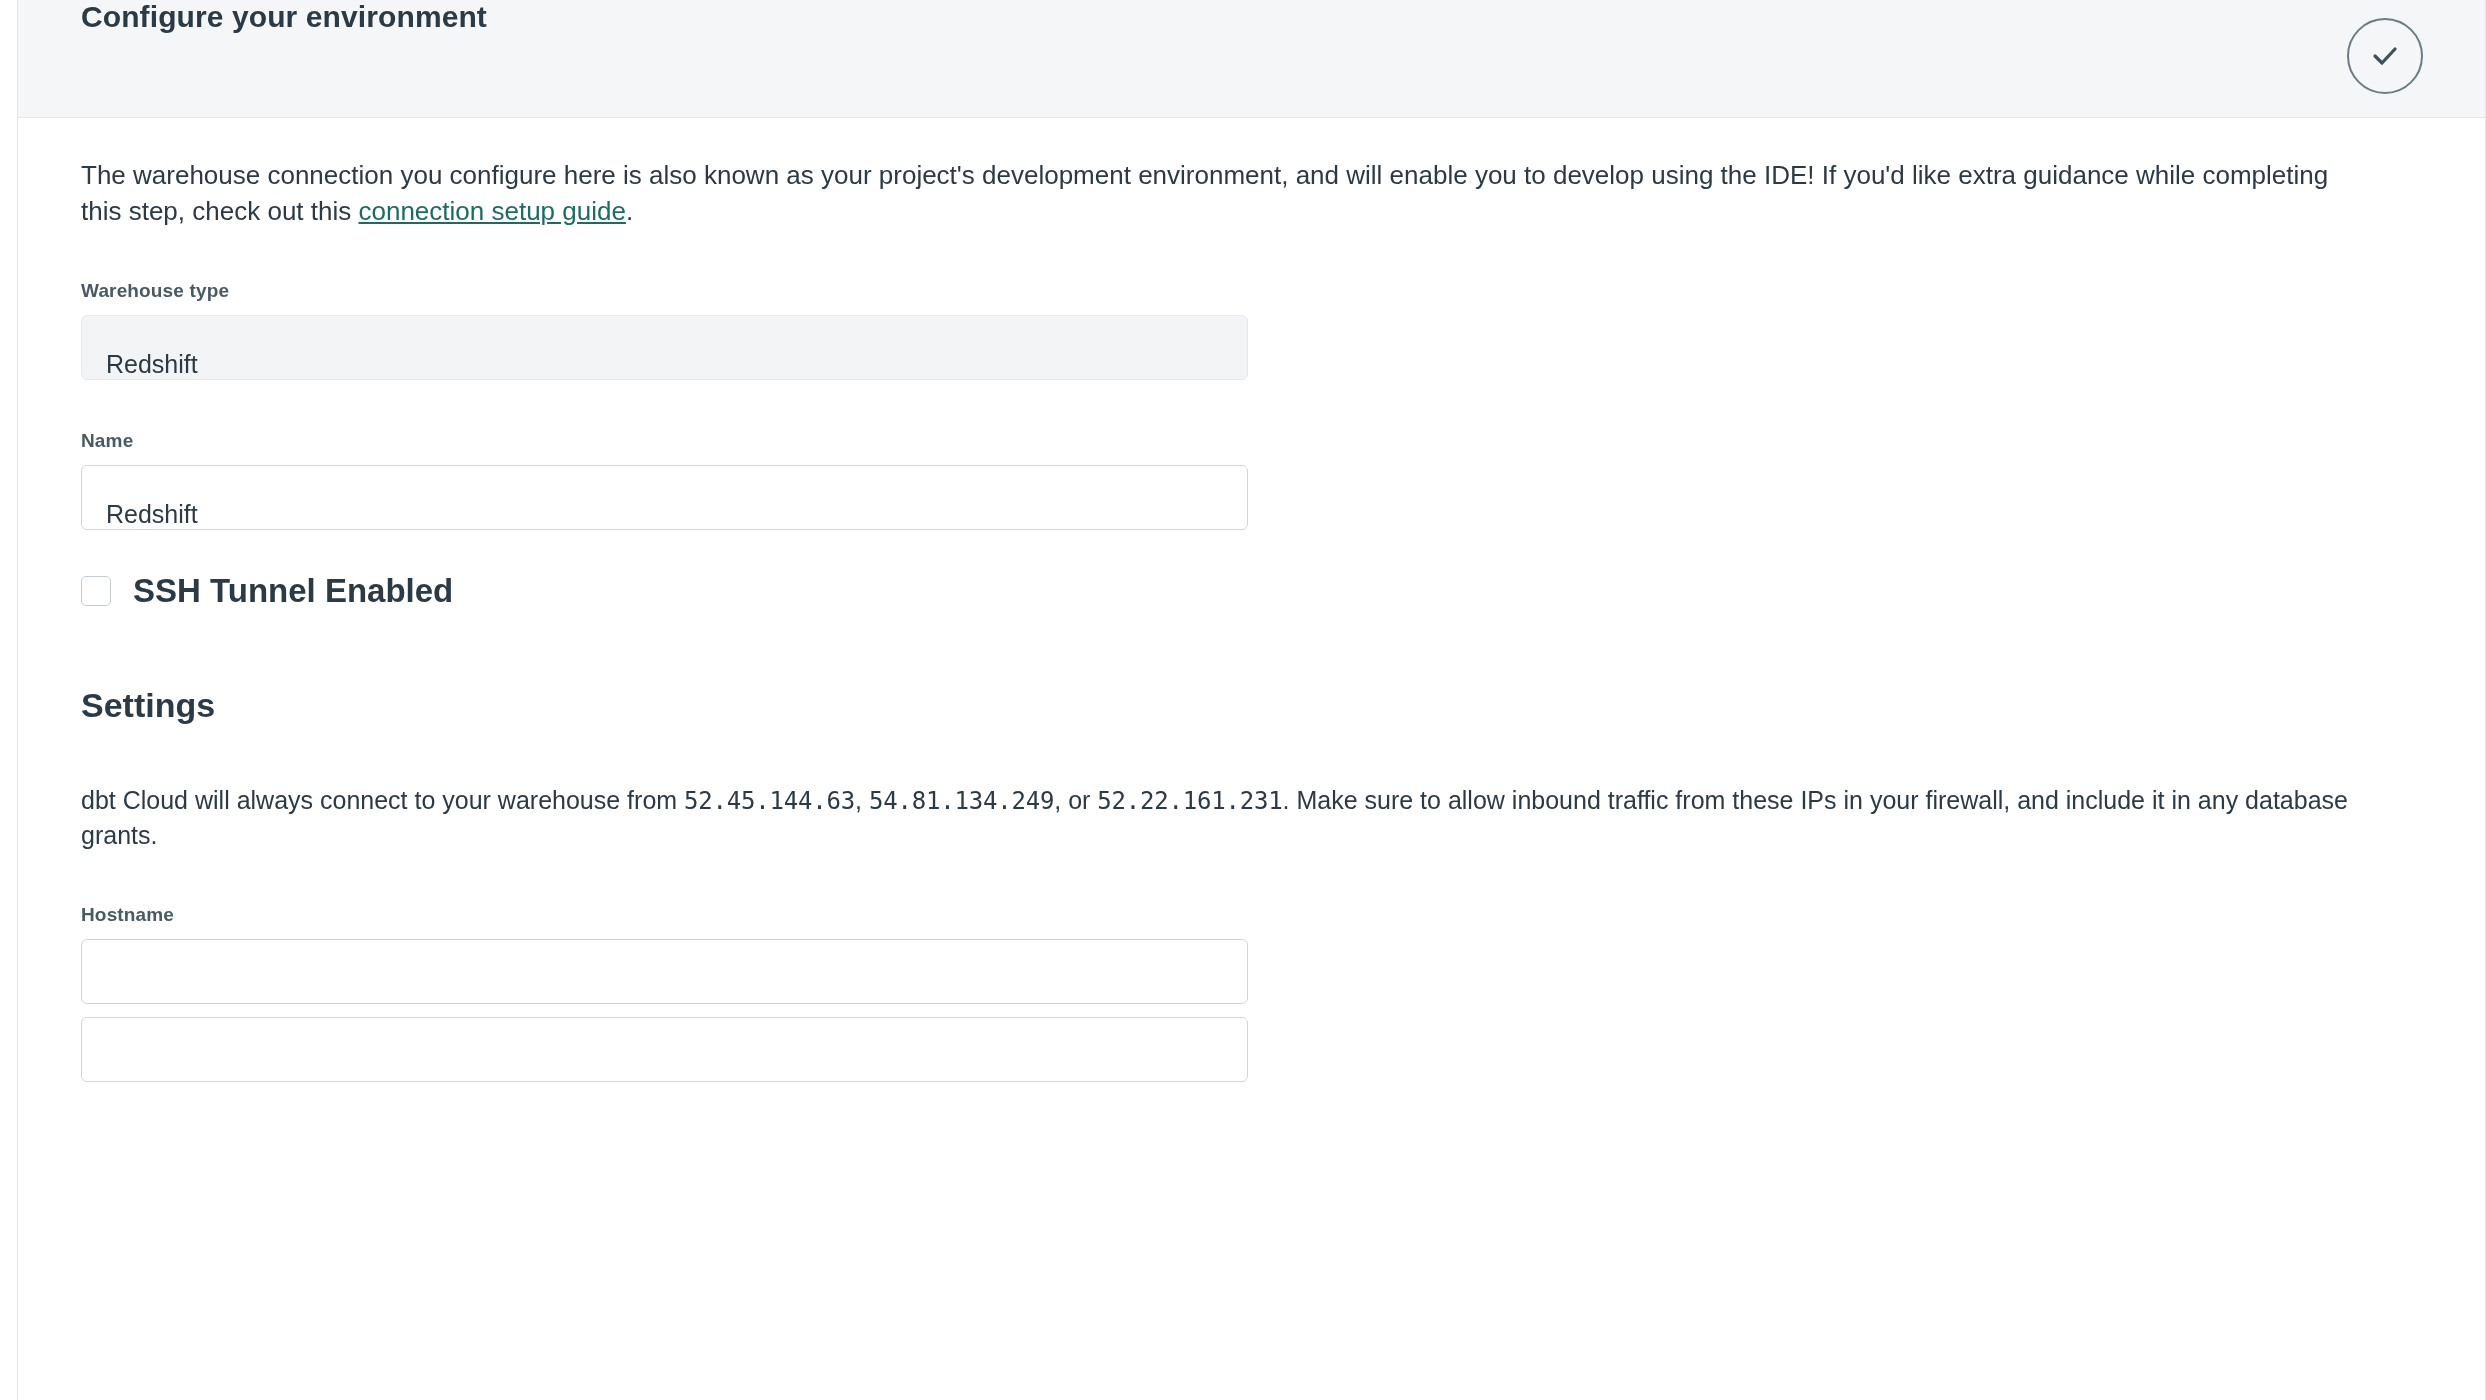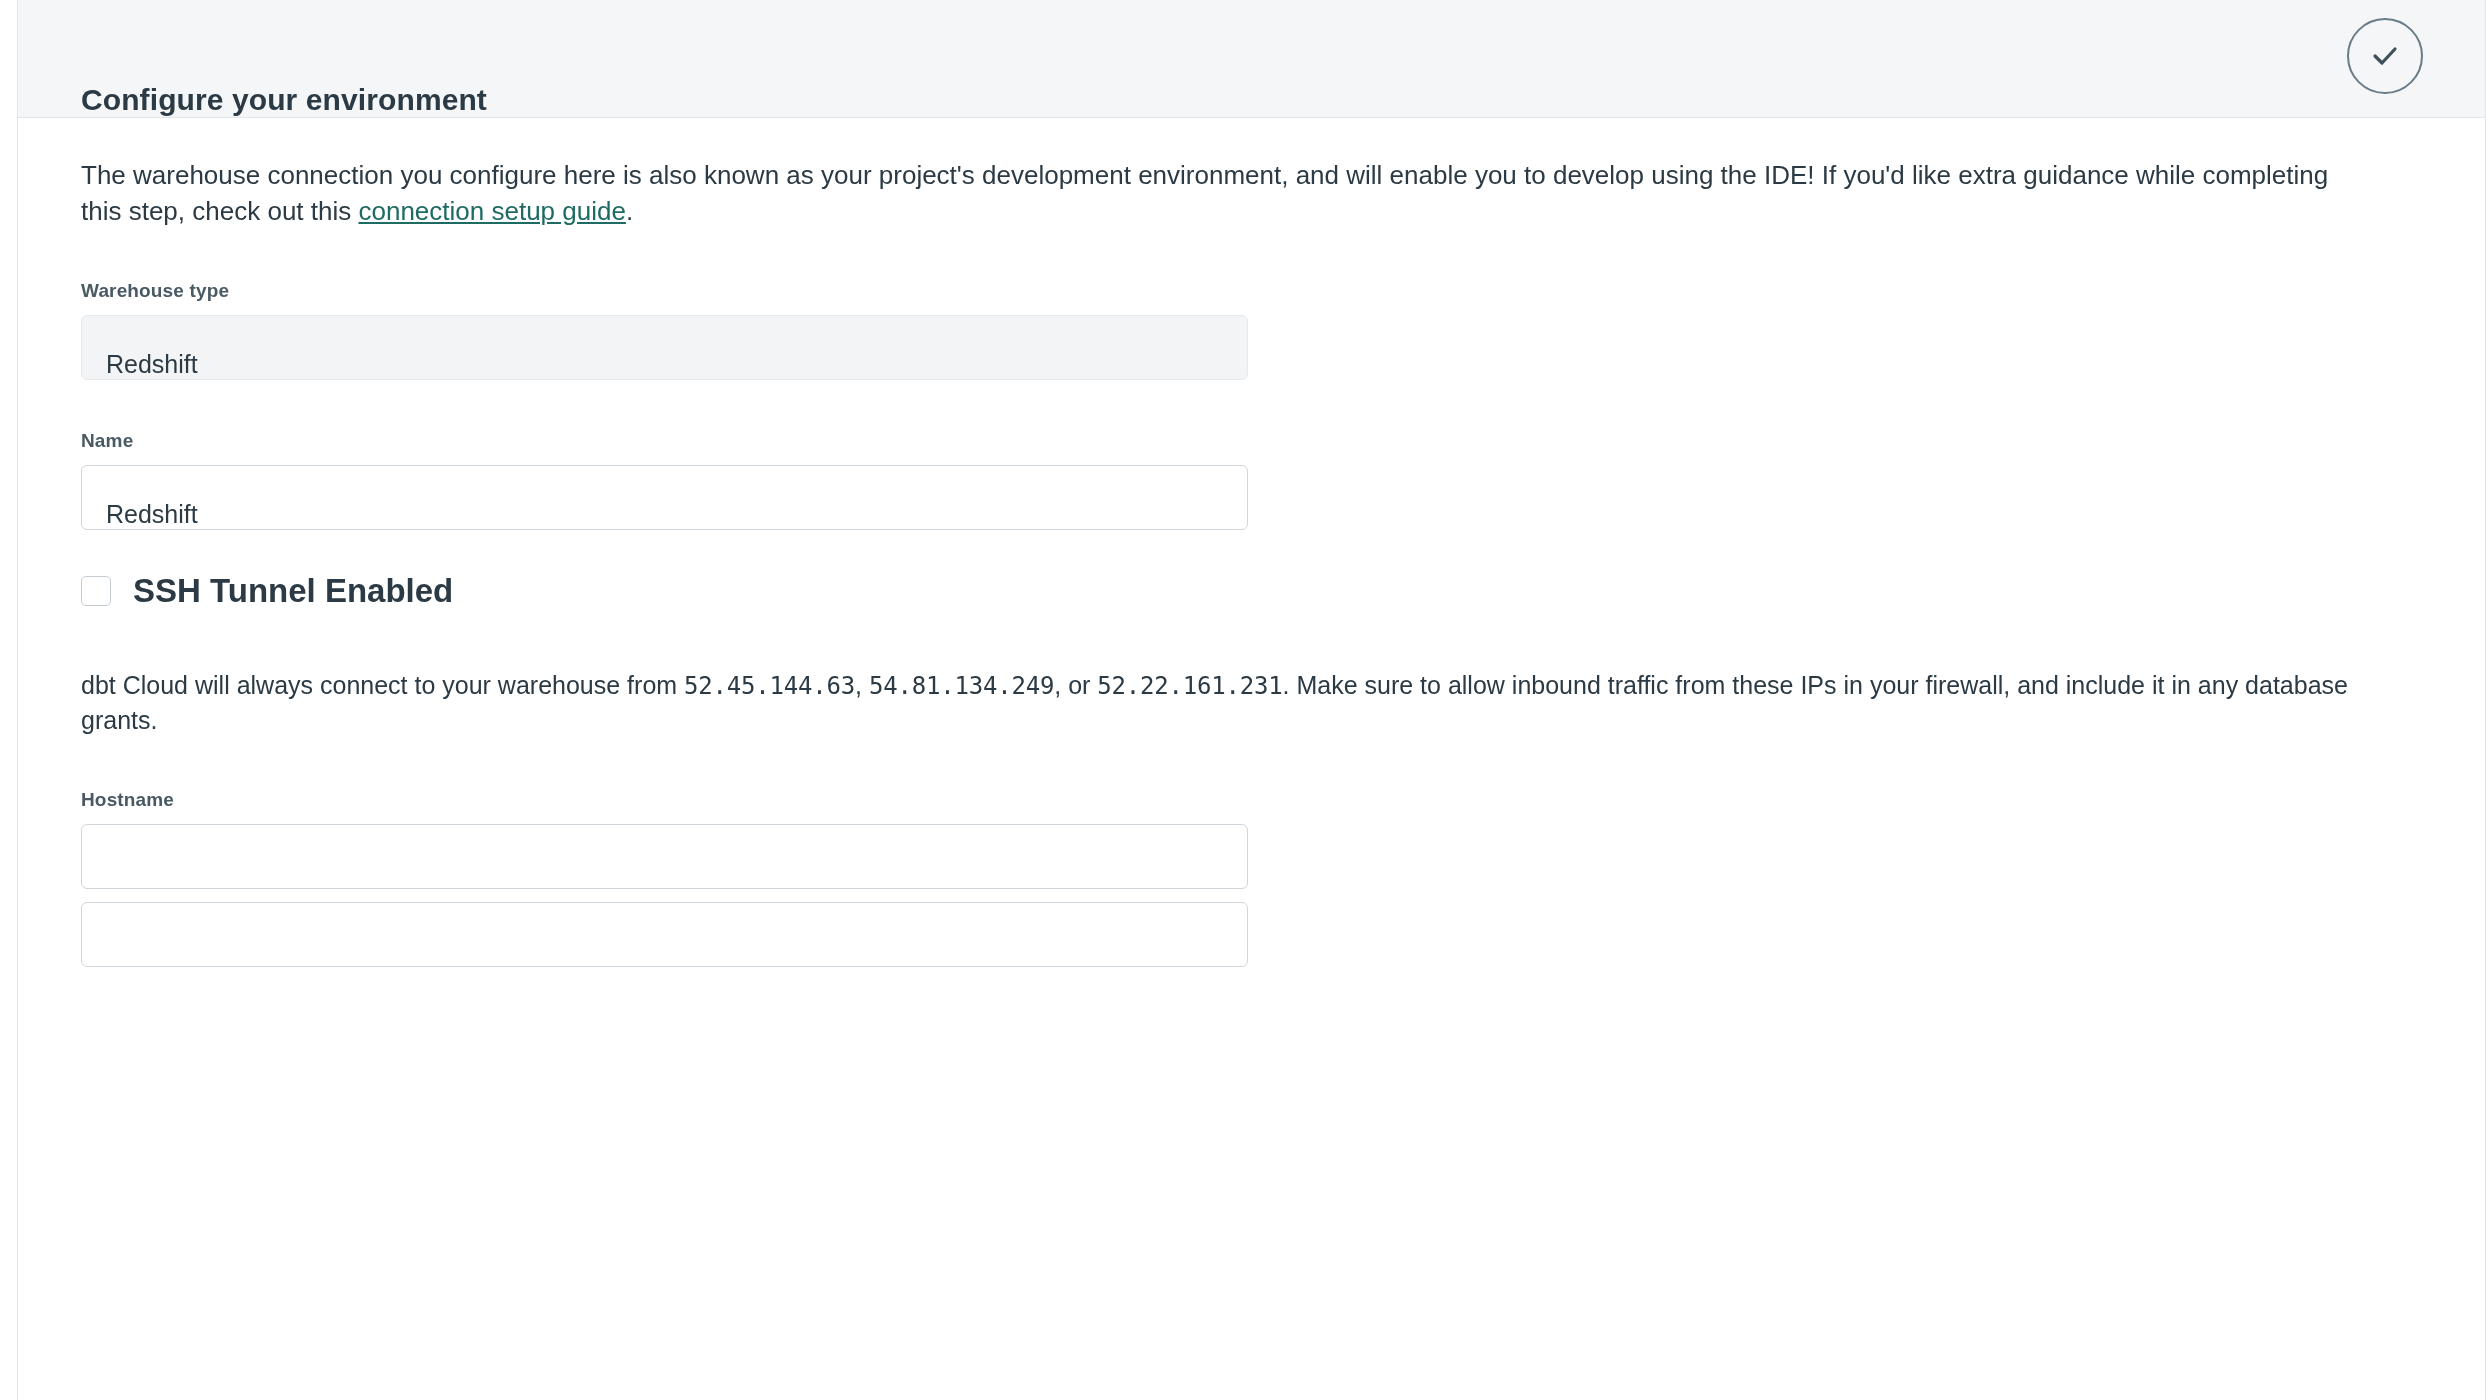--- a/index.html
+++ b/index.html
@@ -35,21 +35,21 @@
     border-right: 1px solid #e2e6ea;
   }
 
   
   .card-header {
     position: relative;
     height: 118px;
     background: #f4f6f7;
     border-bottom: 1px solid #e2e6ea;
     display: flex;
-    align-items: flex-end;
+    align-items: flex-start;
   }
   .card-title {
     margin-left: 63px;
     font-size: 30px;
     font-weight: bold;
     color: #2b3a44;
     letter-spacing: 0.1px;
   }
   .header-status {
     position: absolute;
@@ -177,20 +177,21 @@
       <div class="field-label">Name</div>
       <div class="input-box">
         <span>Redshift</span>
       </div>
 
       <div class="checkbox-row">
         <div class="checkbox"></div>
         <div class="checkbox-label">SSH Tunnel Enabled</div>
       </div>
 
+      <div class="section-title">Settings</div>
 
       <div class="section-text">
         <span>dbt Cloud will always connect to your warehouse from </span><span class="mono">52.45.144.63</span><span>, </span><span class="mono">54.81.134.249</span><span>, or </span><span class="mono">52.22.161.231</span><span>. Make sure to allow inbound traffic from these IPs in your firewall, and include it in any database grants.</span>
       </div>
 
       <div class="field-label">Hostname</div>
       <div class="input-box empty">
         <span></span>
       </div>
 

